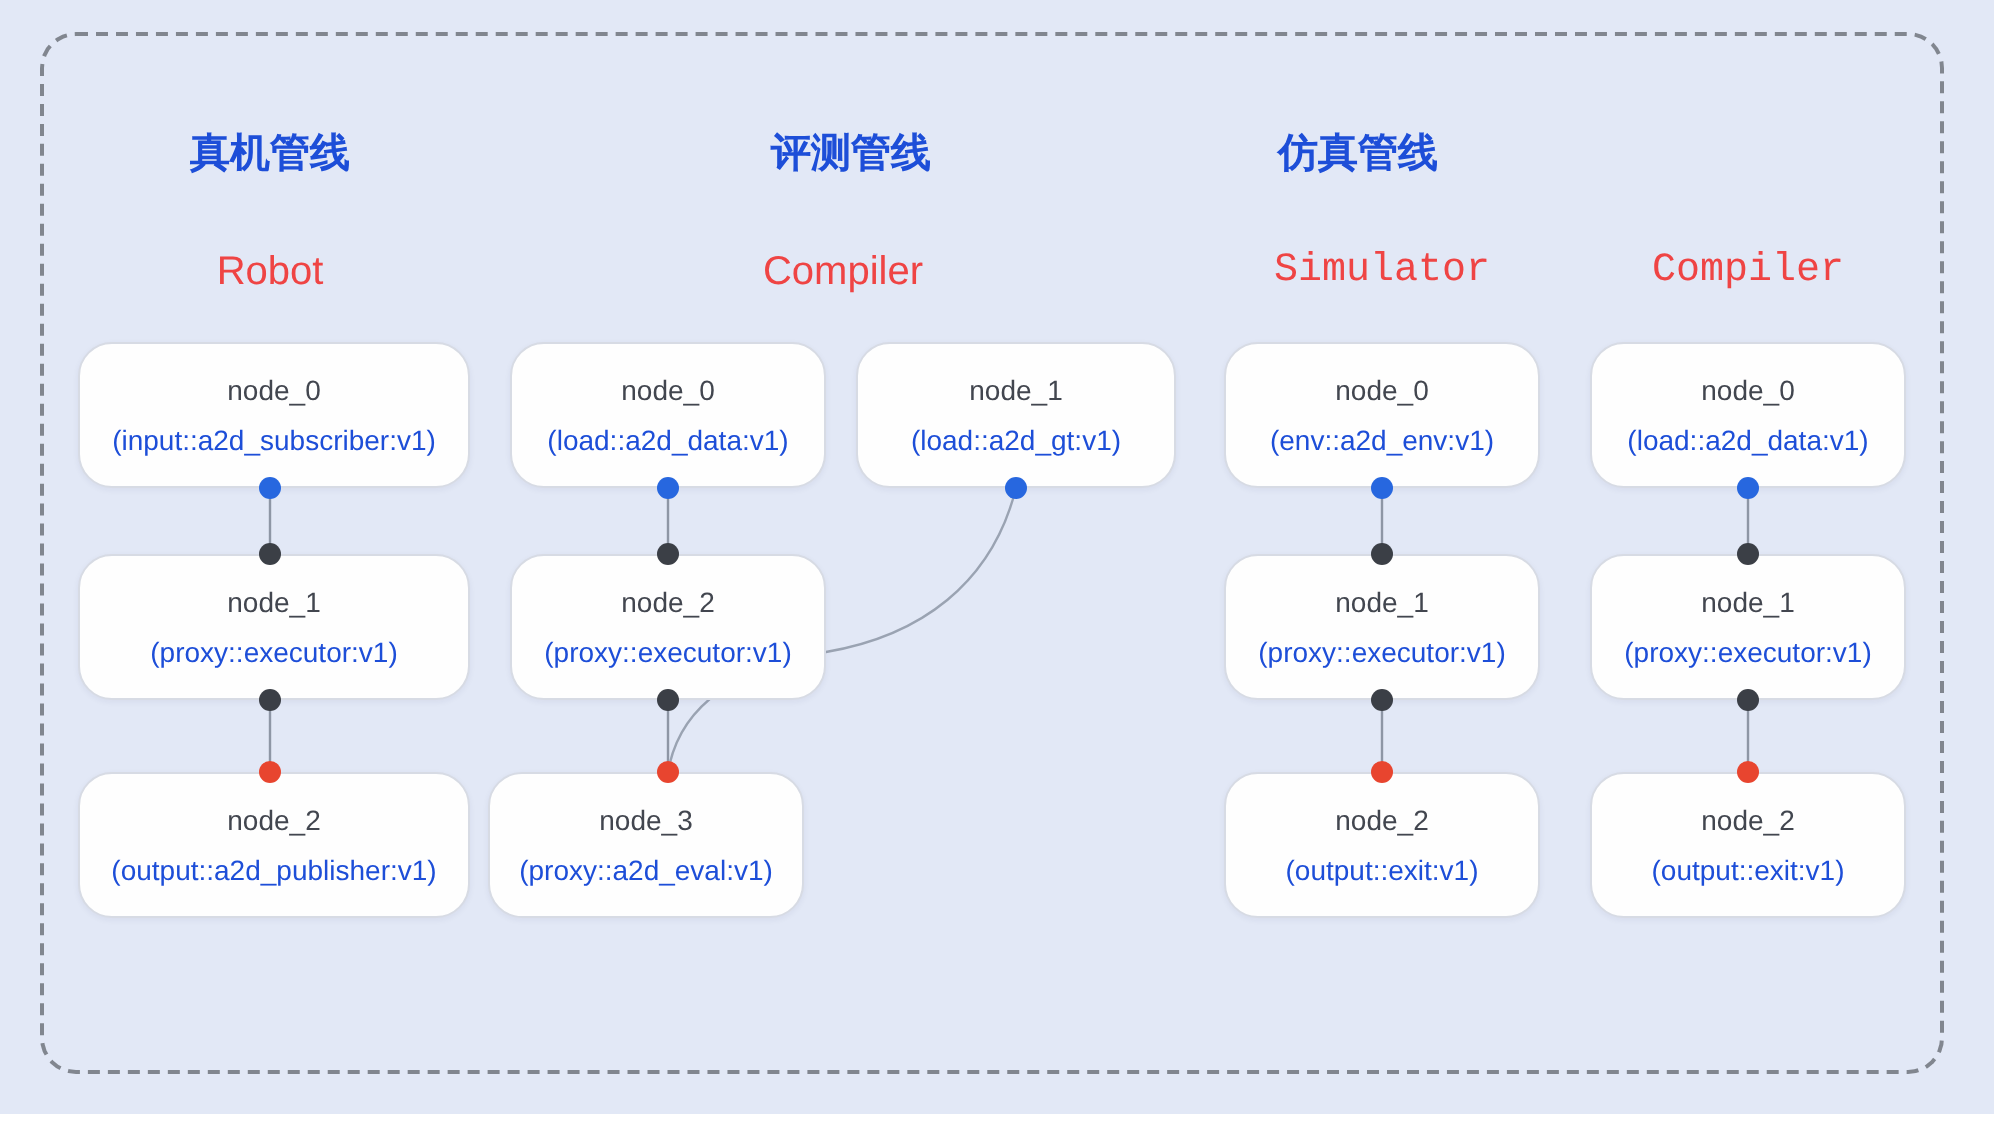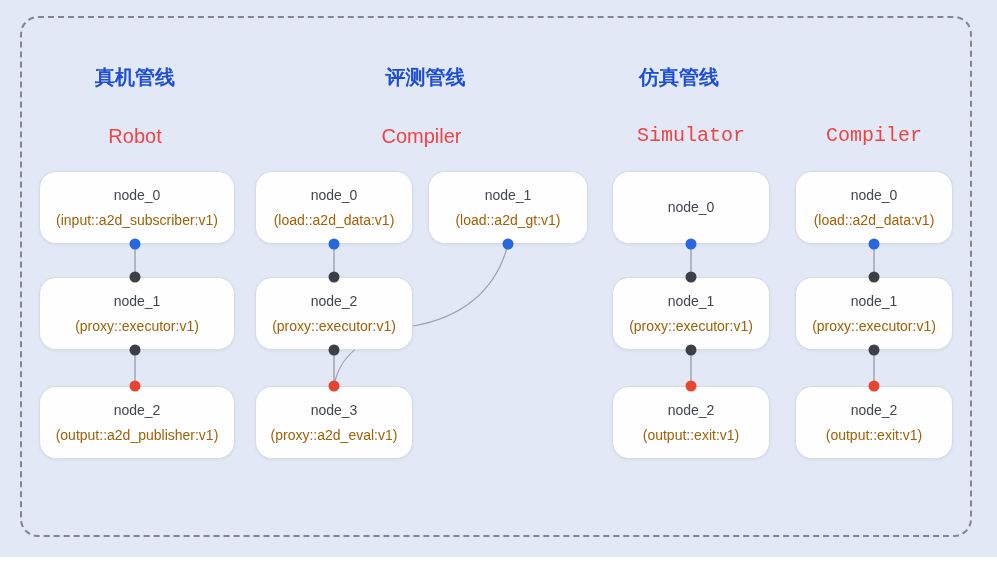--- a/index.html
+++ b/index.html
@@ -70,21 +70,21 @@
   }
   .node-name {
     font-size: 14px;
     line-height: 25px;
     color: #42464f;
     white-space: nowrap;
   }
   .node-detail {
     font-size: 14px;
     line-height: 25px;
-    color: #a16207;
+    color: #1d4ed8;
     white-space: nowrap;
   }
 </style>
 </head>
 <body>
 
 <div class="screen">
   <div class="bg"></div>
   <div class="dashed-border"></div>
 
@@ -130,27 +130,28 @@
     <div class="node-detail">(load::a2d_data:v1)</div>
   </div>
   <div class="node-box" style="left:428px;top:171px;width:160px;">
     <div class="node-name">node_1</div>
     <div class="node-detail">(load::a2d_gt:v1)</div>
   </div>
   <div class="node-box" style="left:255px;top:277px;width:158px;">
     <div class="node-name">node_2</div>
     <div class="node-detail">(proxy::executor:v1)</div>
   </div>
-  <div class="node-box" style="left:255px;top:386px;width:158px;">
+  <div class="node-box" style="left:244px;top:386px;width:158px;">
     <div class="node-name">node_3</div>
     <div class="node-detail">(proxy::a2d_eval:v1)</div>
   </div>
 
   <div class="node-box" style="left:612px;top:171px;width:158px;">
     <div class="node-name">node_0</div>
+    <div class="node-detail">(env::a2d_env:v1)</div>
   </div>
   <div class="node-box" style="left:612px;top:277px;width:158px;">
     <div class="node-name">node_1</div>
     <div class="node-detail">(proxy::executor:v1)</div>
   </div>
   <div class="node-box" style="left:612px;top:386px;width:158px;">
     <div class="node-name">node_2</div>
     <div class="node-detail">(output::exit:v1)</div>
   </div>
 

